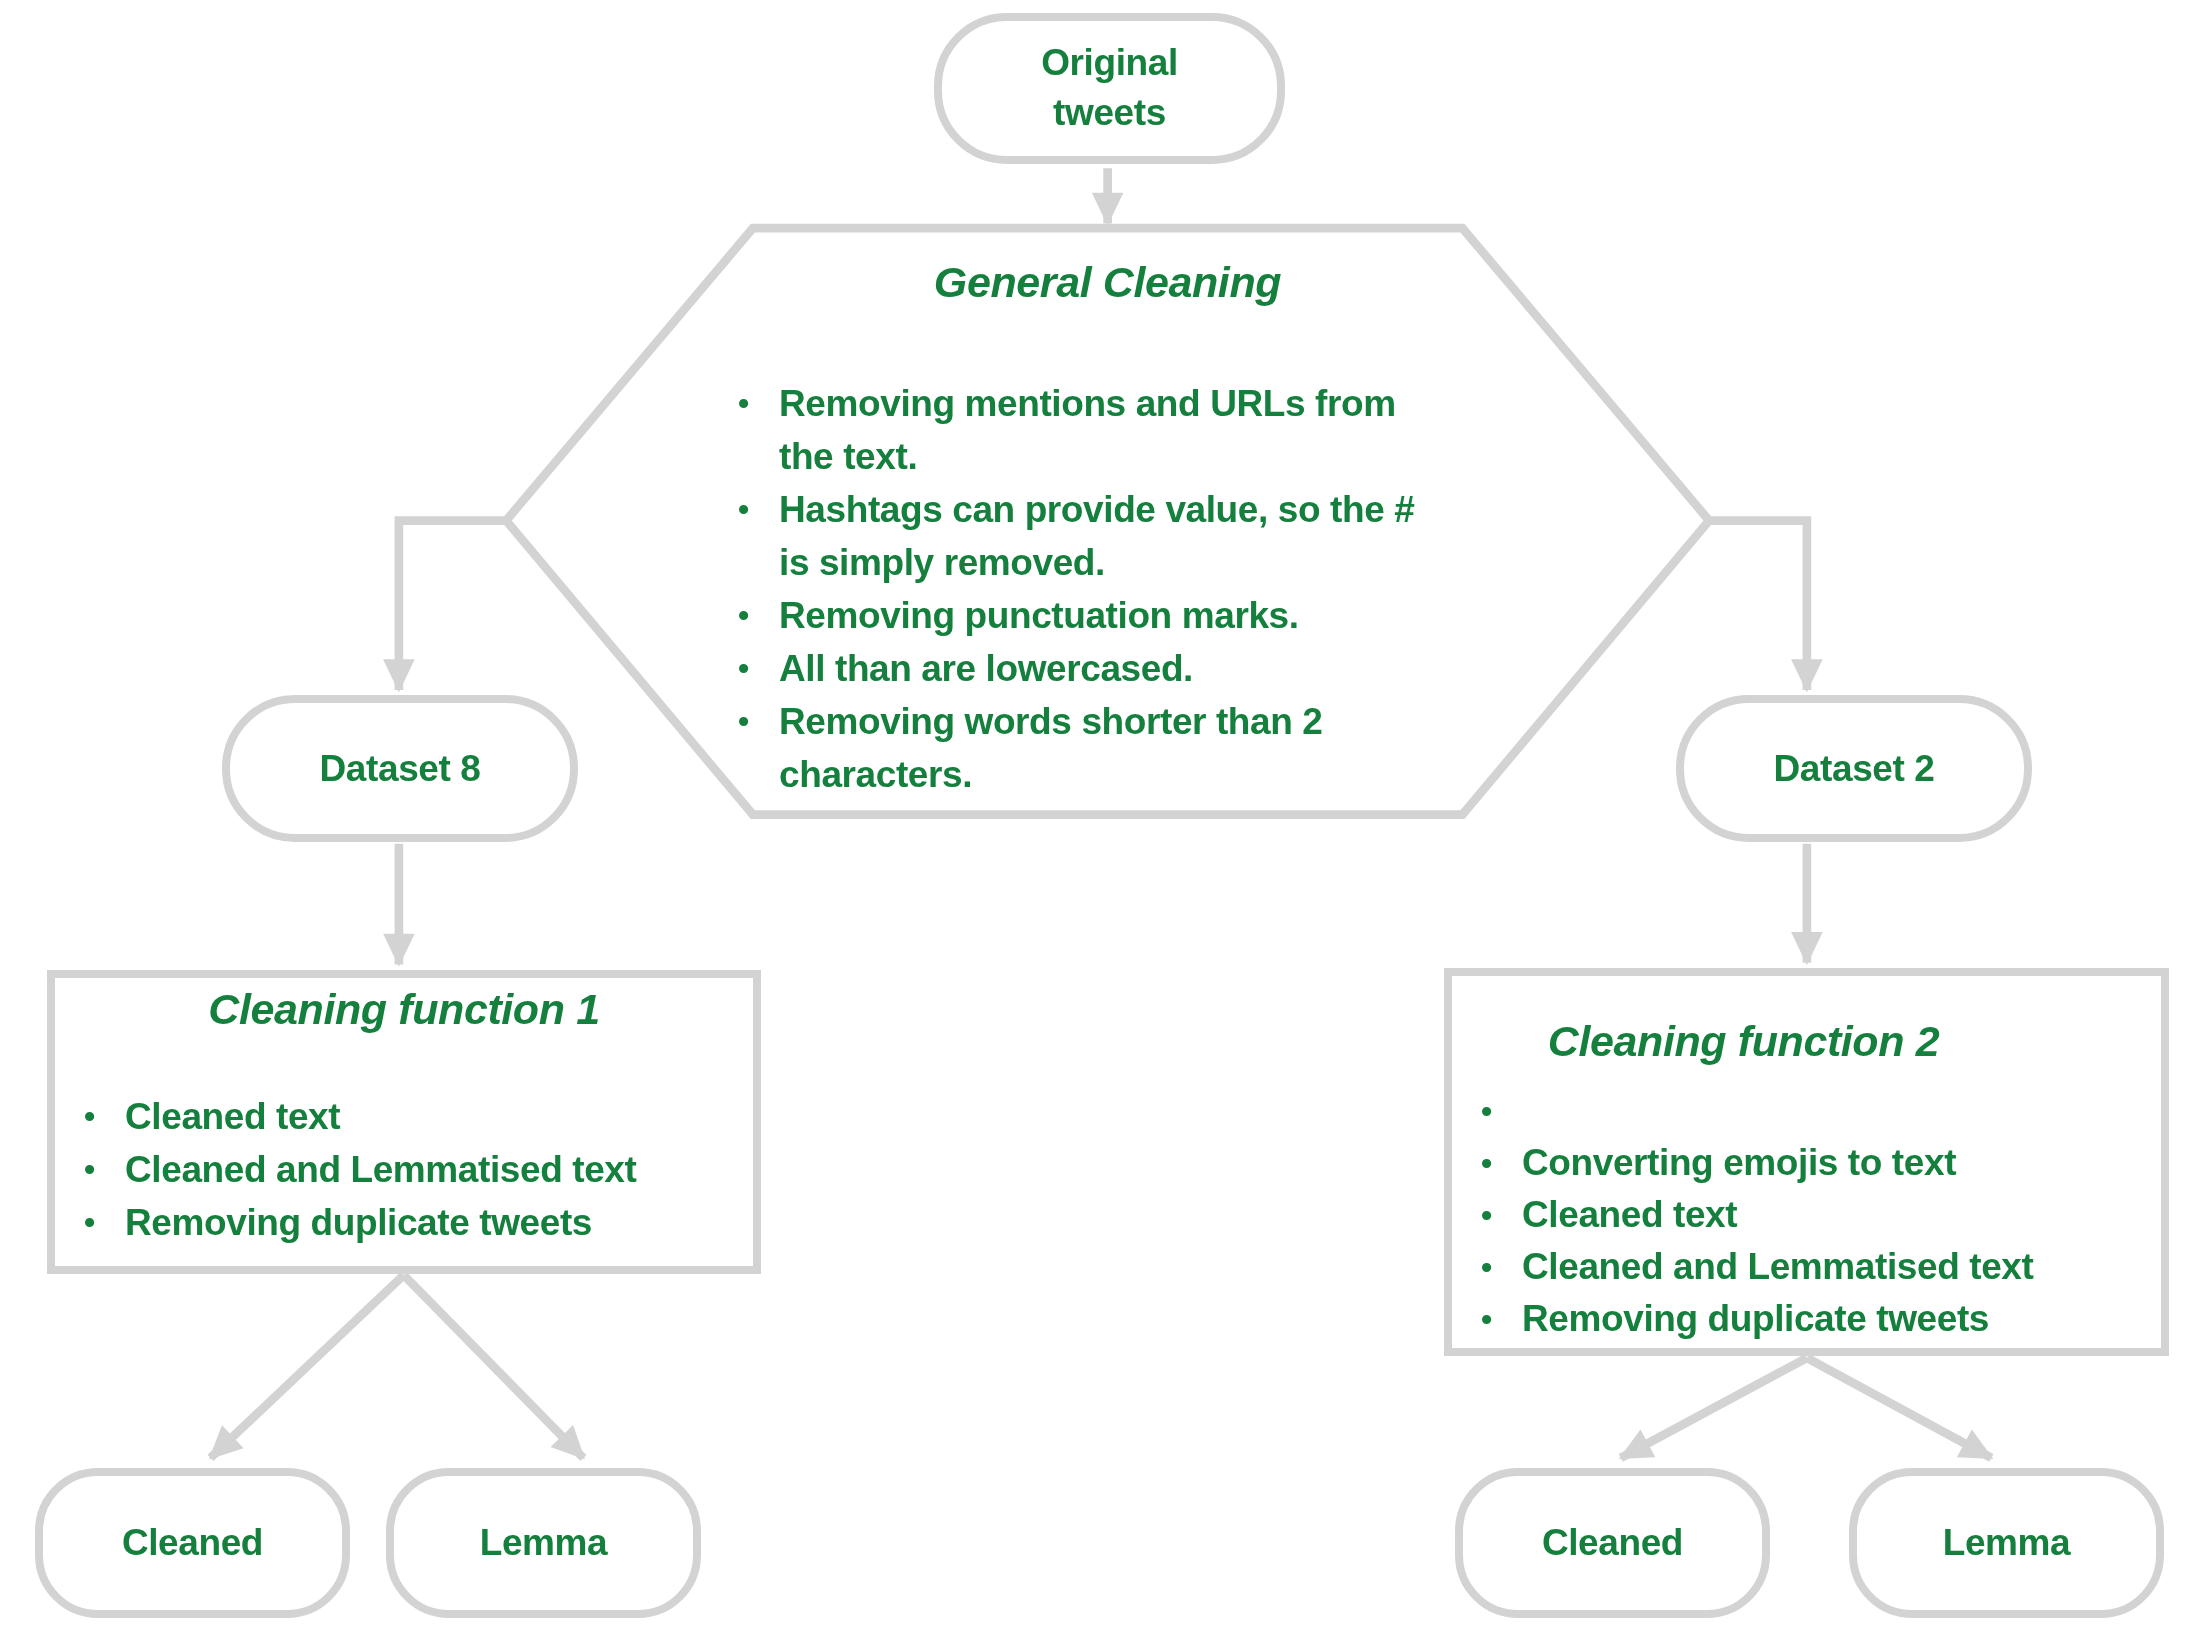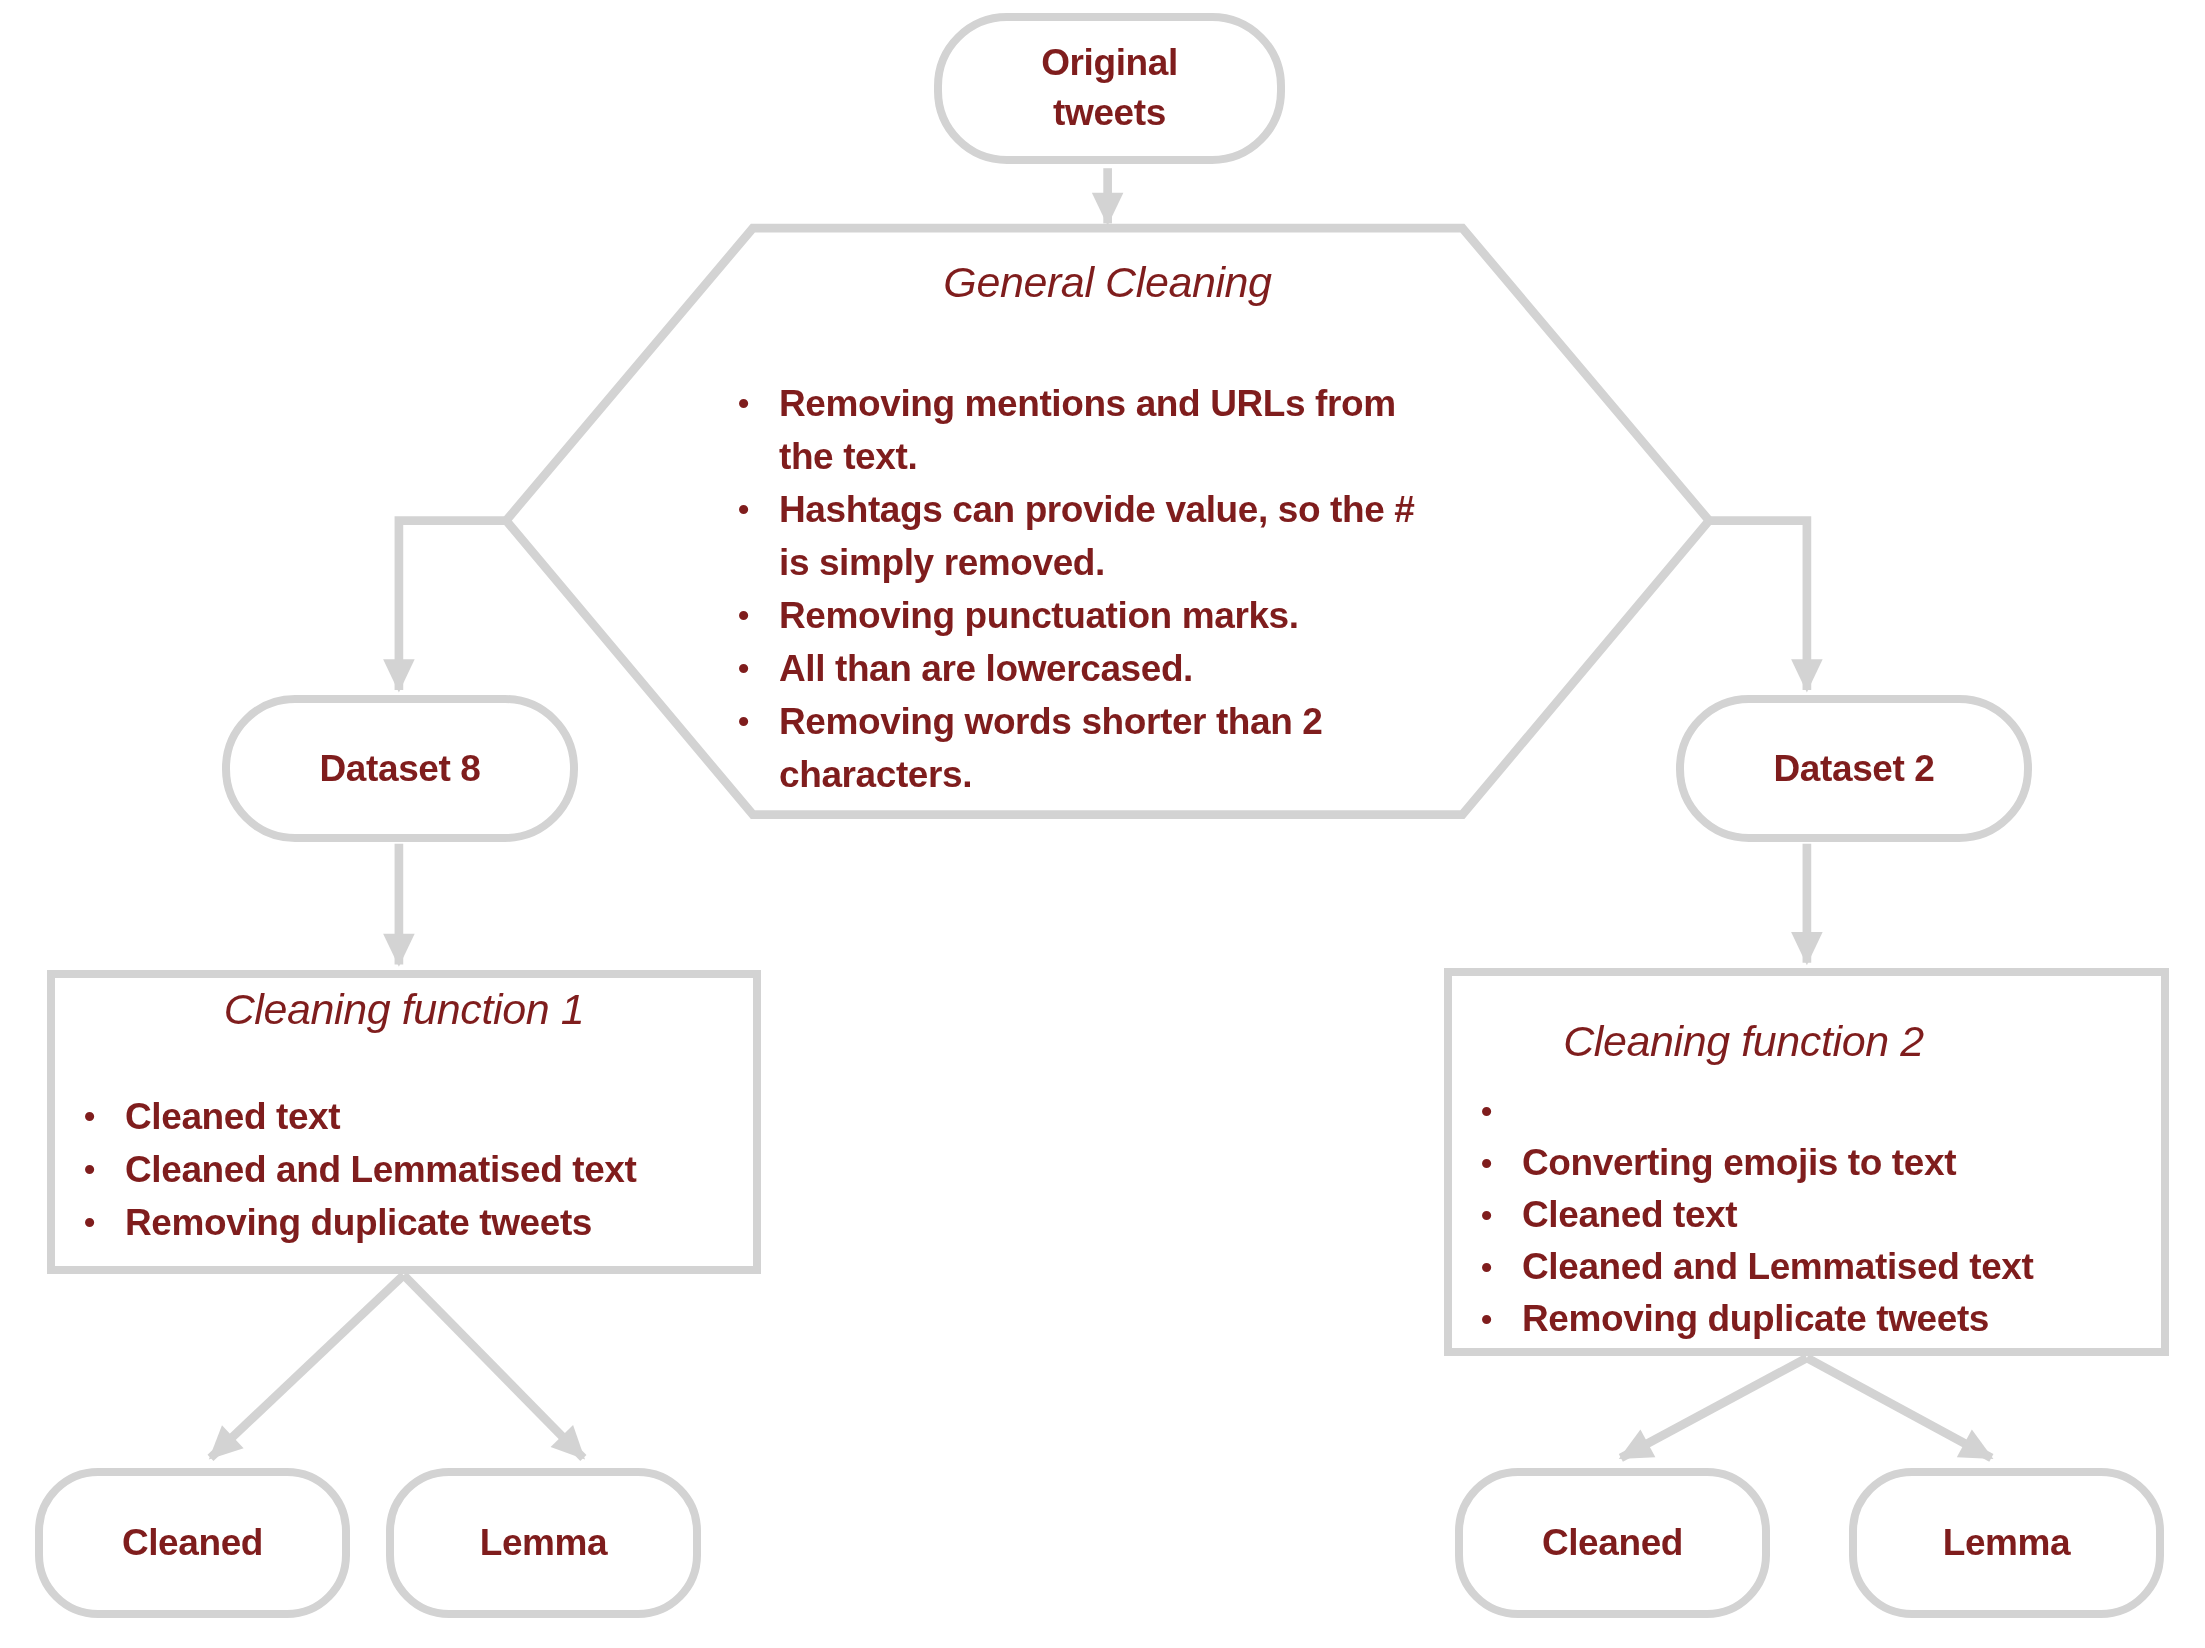--- a/index.html
+++ b/index.html
@@ -1,36 +1,36 @@
 <!DOCTYPE html>
 <html style="font-size:12.6px"><head>
 <meta charset="utf-8">
 <style>
   html,body{margin:0;padding:0;background:#ffffff;}
   #canvas{
     position:relative;
     width:2205px;height:1649px;
     background:#ffffff;
     font-family:"Liberation Sans","DejaVu Sans",sans-serif;
-    color:#7f1d1d;
+    color:#15803d;
     overflow:hidden;
   }
   #connector-layer{position:absolute;left:0;top:0;width:2205px;height:1649px;}
   #connector-layer polygon{fill:#ffffff;stroke:#d3d3d3;stroke-width:11px;}
   #connector-layer path.edge{fill:none;stroke:#d3d3d3;stroke-width:11px;}
   .node{
     position:absolute;background:#ffffff;border:8px solid #d3d3d3;
     box-sizing:border-box;display:flex;align-items:center;justify-content:center;
     text-align:center;font-weight:bold;font-size:37px;letter-spacing:-0.4px;
   }
   .stadium{border-radius:73px;}
   .rect{border-width:8.7px;background:transparent;}
   .node-label{white-space:pre-line;line-height:1.35;}
   .panel-title{
-    position:absolute;font-weight:normal;font-style:italic;font-size:43px;
+    position:absolute;font-weight:bold;font-style:italic;font-size:43px;
     text-align:center;letter-spacing:-0.4px;line-height:47px;
   }
   .bullets{position:absolute;display:flex;flex-direction:column;}
   .bullet{display:flex;font-weight:bold;font-size:37px;line-height:53px;letter-spacing:-0.4px;}
   .bullets.tight .bullet{line-height:52px;}
   .bullet .dot{flex:0 0 41px;width:41px;font-size:32px;line-height:inherit;}
   .bullet .txt{white-space:pre-line;}
   
   #node-original-tweets{left:934px;top:12.6px;width:351px;height:151px;}
   #node-dataset-1{left:222px;top:695px;width:356px;height:147px;}

